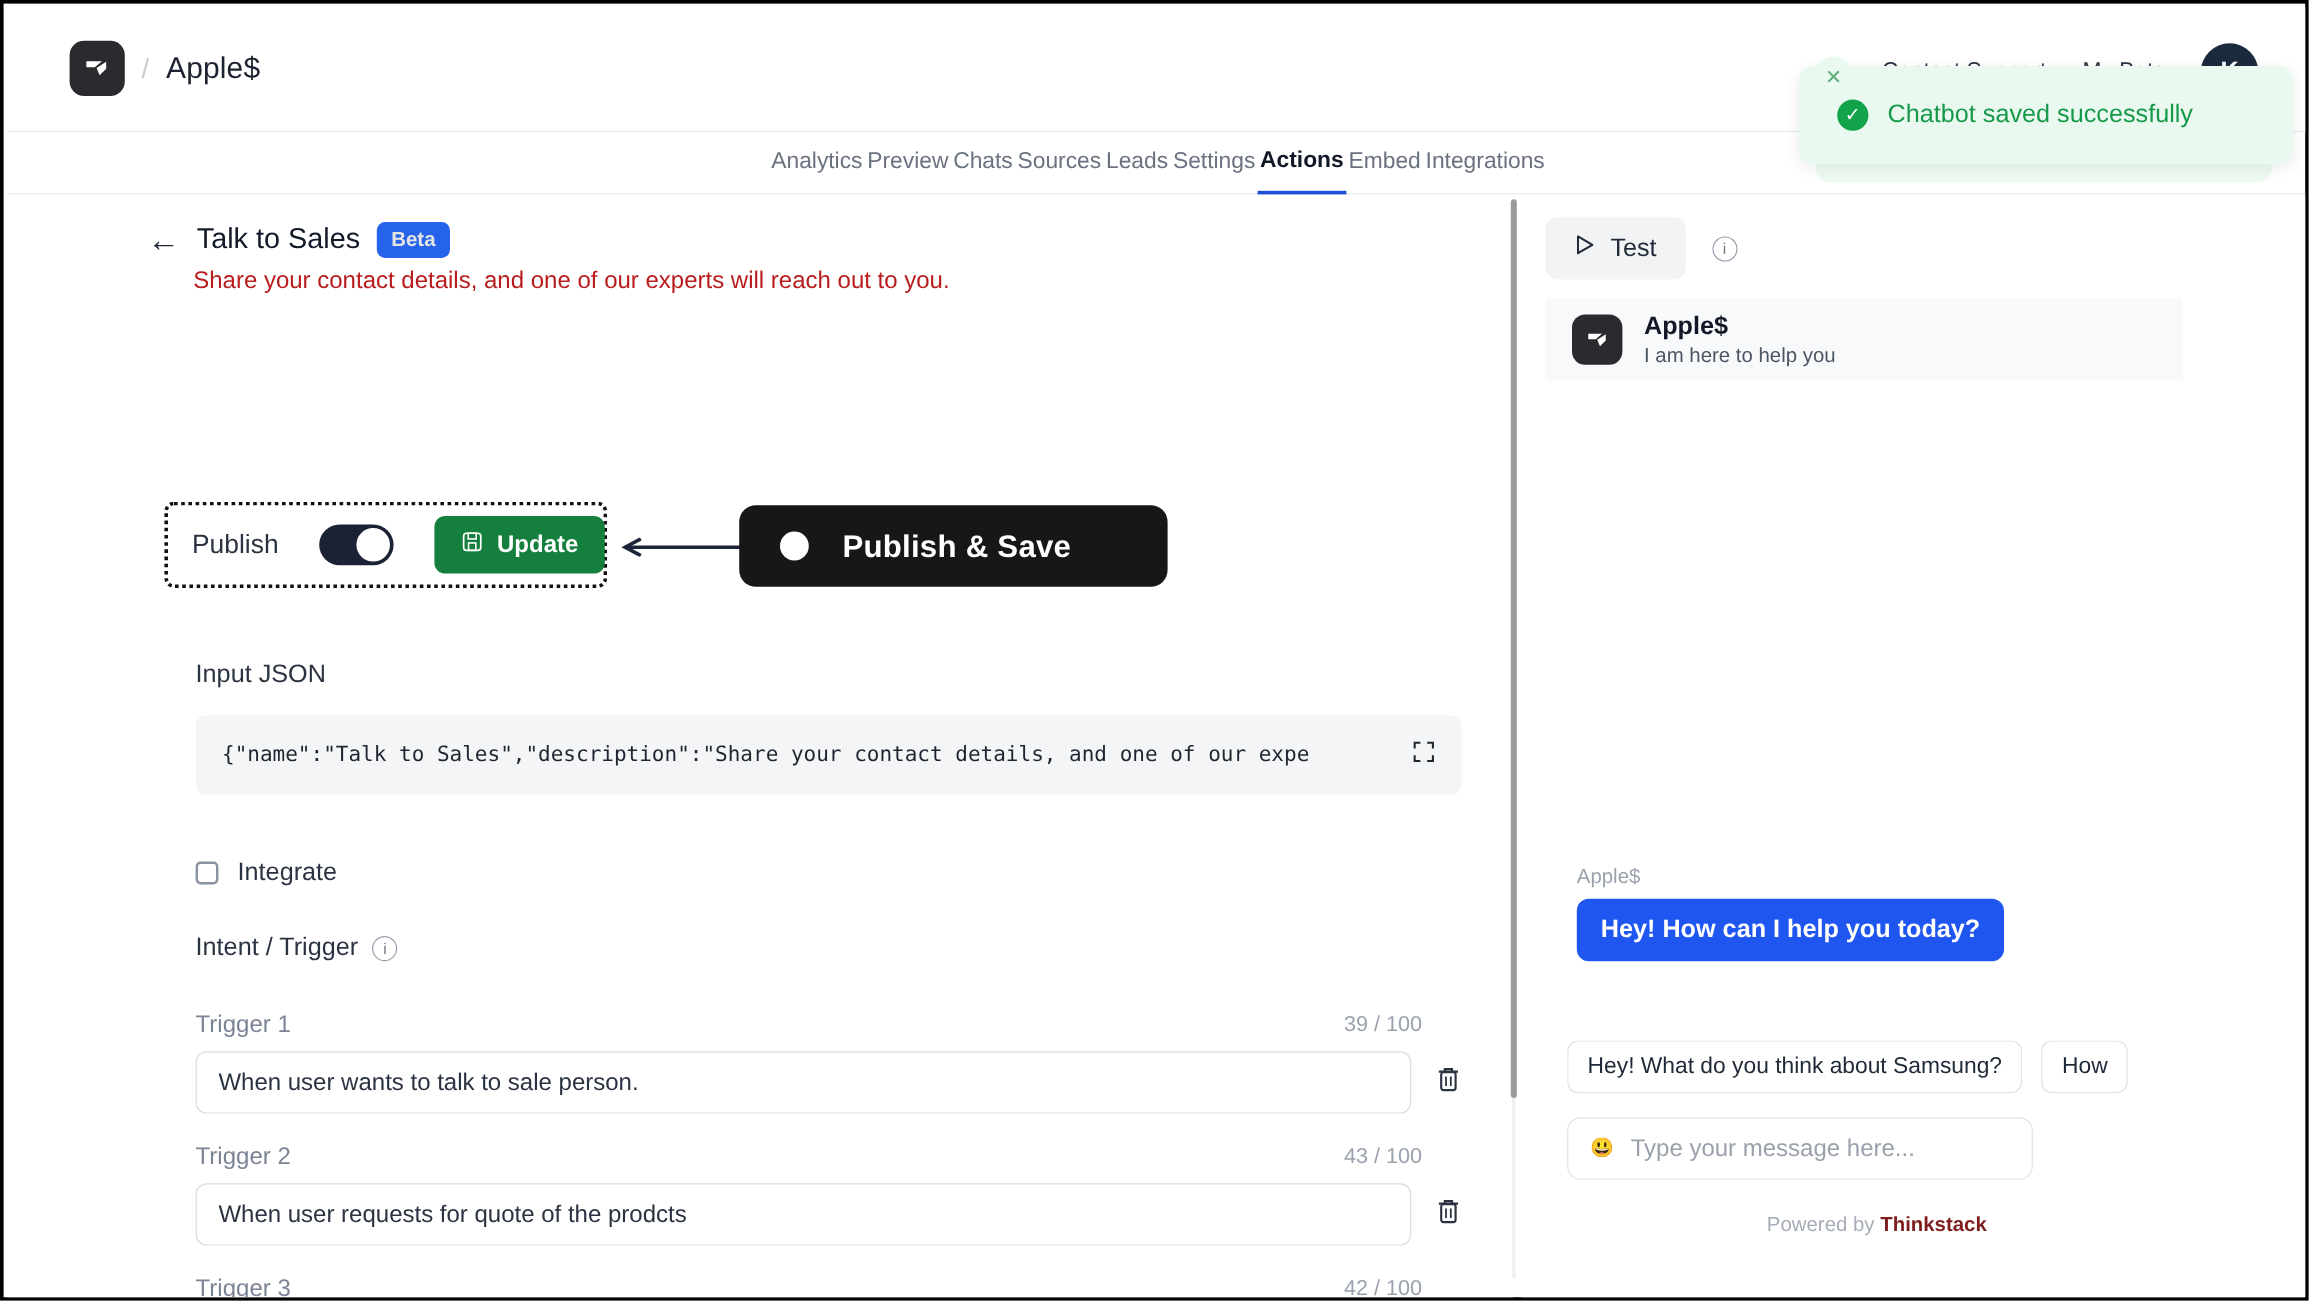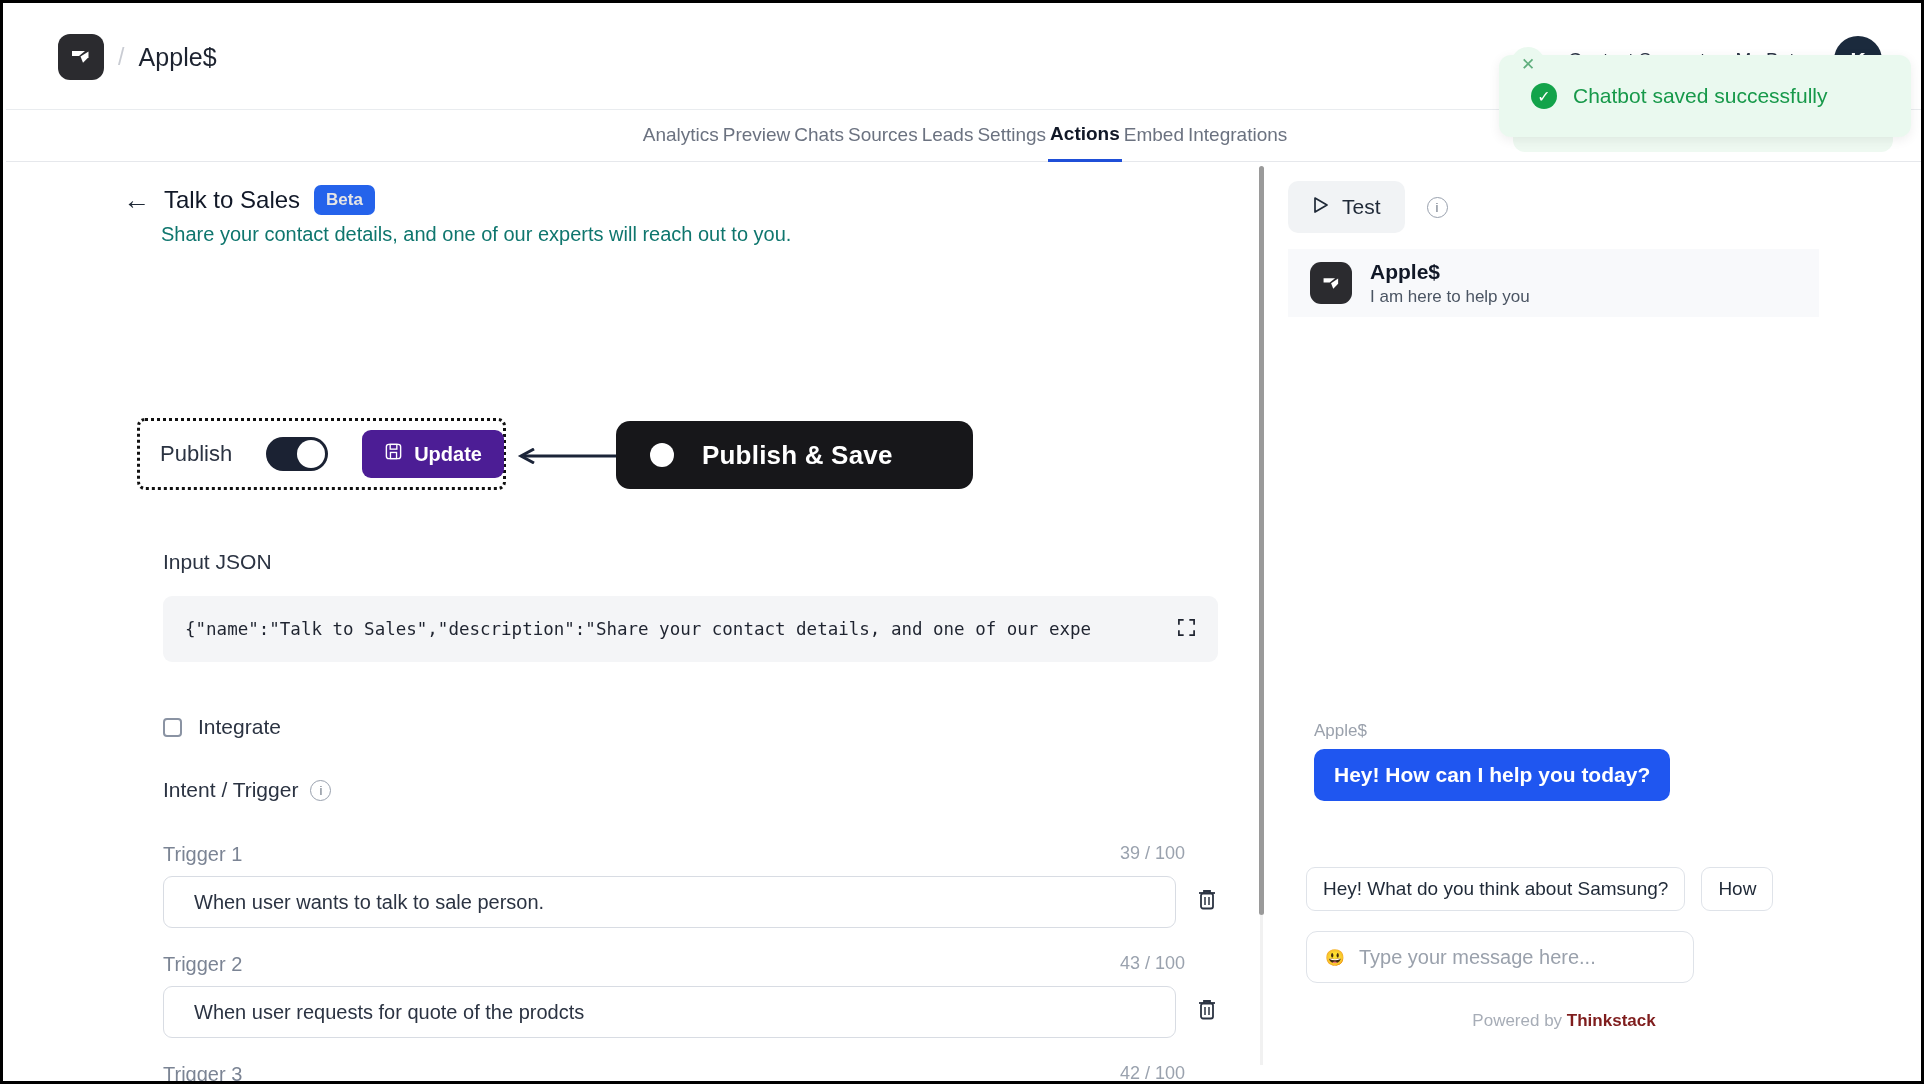--- a/index.html
+++ b/index.html
@@ -114,21 +114,21 @@
   }
   .action-head { position: absolute; left: 155px; top: 22px; }
   .action-title-row { display: flex; align-items: center; gap: 14px; }
   .back-arrow { color: #1f2937; font-size: 27px; line-height: 1; margin-left: -38px; }
   .action-title { font-size: 24px; color: #111827; }
   .beta-badge {
     background: #2563eb; color: #e5e5e5; font-size: 17px; font-weight: bold;
     border-radius: 7px; padding: 5px 12px;
   }
   .action-sub {
-    margin-top: 8px; font-size: 20px; color: #0f766e;
+    margin-top: 8px; font-size: 20px; color: #b91c1c;
   }
 
   
   .dashed-group {
     position: absolute; left: 131px; top: 255px;
     width: 369px; height: 72px;
     border: 3px dotted #111;
     border-radius: 8px;
     display: flex; align-items: center;
     padding: 0 20px; gap: 34px;
@@ -137,21 +137,21 @@
   .switch {
     width: 62px; height: 34px; border-radius: 17px;
     background: #1b2233; position: relative; flex: 0 0 auto;
   }
   .switch .knob {
     position: absolute; top: 3px; right: 3px;
     width: 28px; height: 28px; border-radius: 50%;
     background: #fff;
   }
   .update-btn {
-    background: #4c1d95; color: #fff;
+    background: #15803d; color: #fff;
     border-radius: 9px; height: 48px;
     display: flex; align-items: center; gap: 11px;
     padding: 0 22px; font-size: 20px; font-weight: bold;
   }
 
   
   .callout {
     position: absolute; left: 610px; top: 258px;
     width: 357px; height: 68px;
     background: #17171a; border-radius: 14px;
@@ -208,21 +208,21 @@
     display: flex; justify-content: space-between; align-items: flex-start;
     width: 1022px; margin-bottom: 10px;
   }
   .trig-name { font-size: 20px; color: #7b8494; }
   .trig-count { font-size: 18px; color: #9aa2ae; }
   .trig-inputrow { display: flex; align-items: center; gap: 20px; }
   .trig-input {
     width: 1022px; height: 52px;
     border: 1px solid #d8dce3; border-radius: 9px;
     background: #fff; display: flex; align-items: center;
-    padding: 0 30px;
+    padding: 0 18px;
     font-size: 20px; color: #2b3342;
   }
   .trash { color: #2b3342; }
 
   
   .v-divider {
     position: absolute; left: 1256px; top: 163px;
     width: 5px; height: 749px; background: #9a9a9a; border-radius: 3px;
   }
   .v-divider-track {

